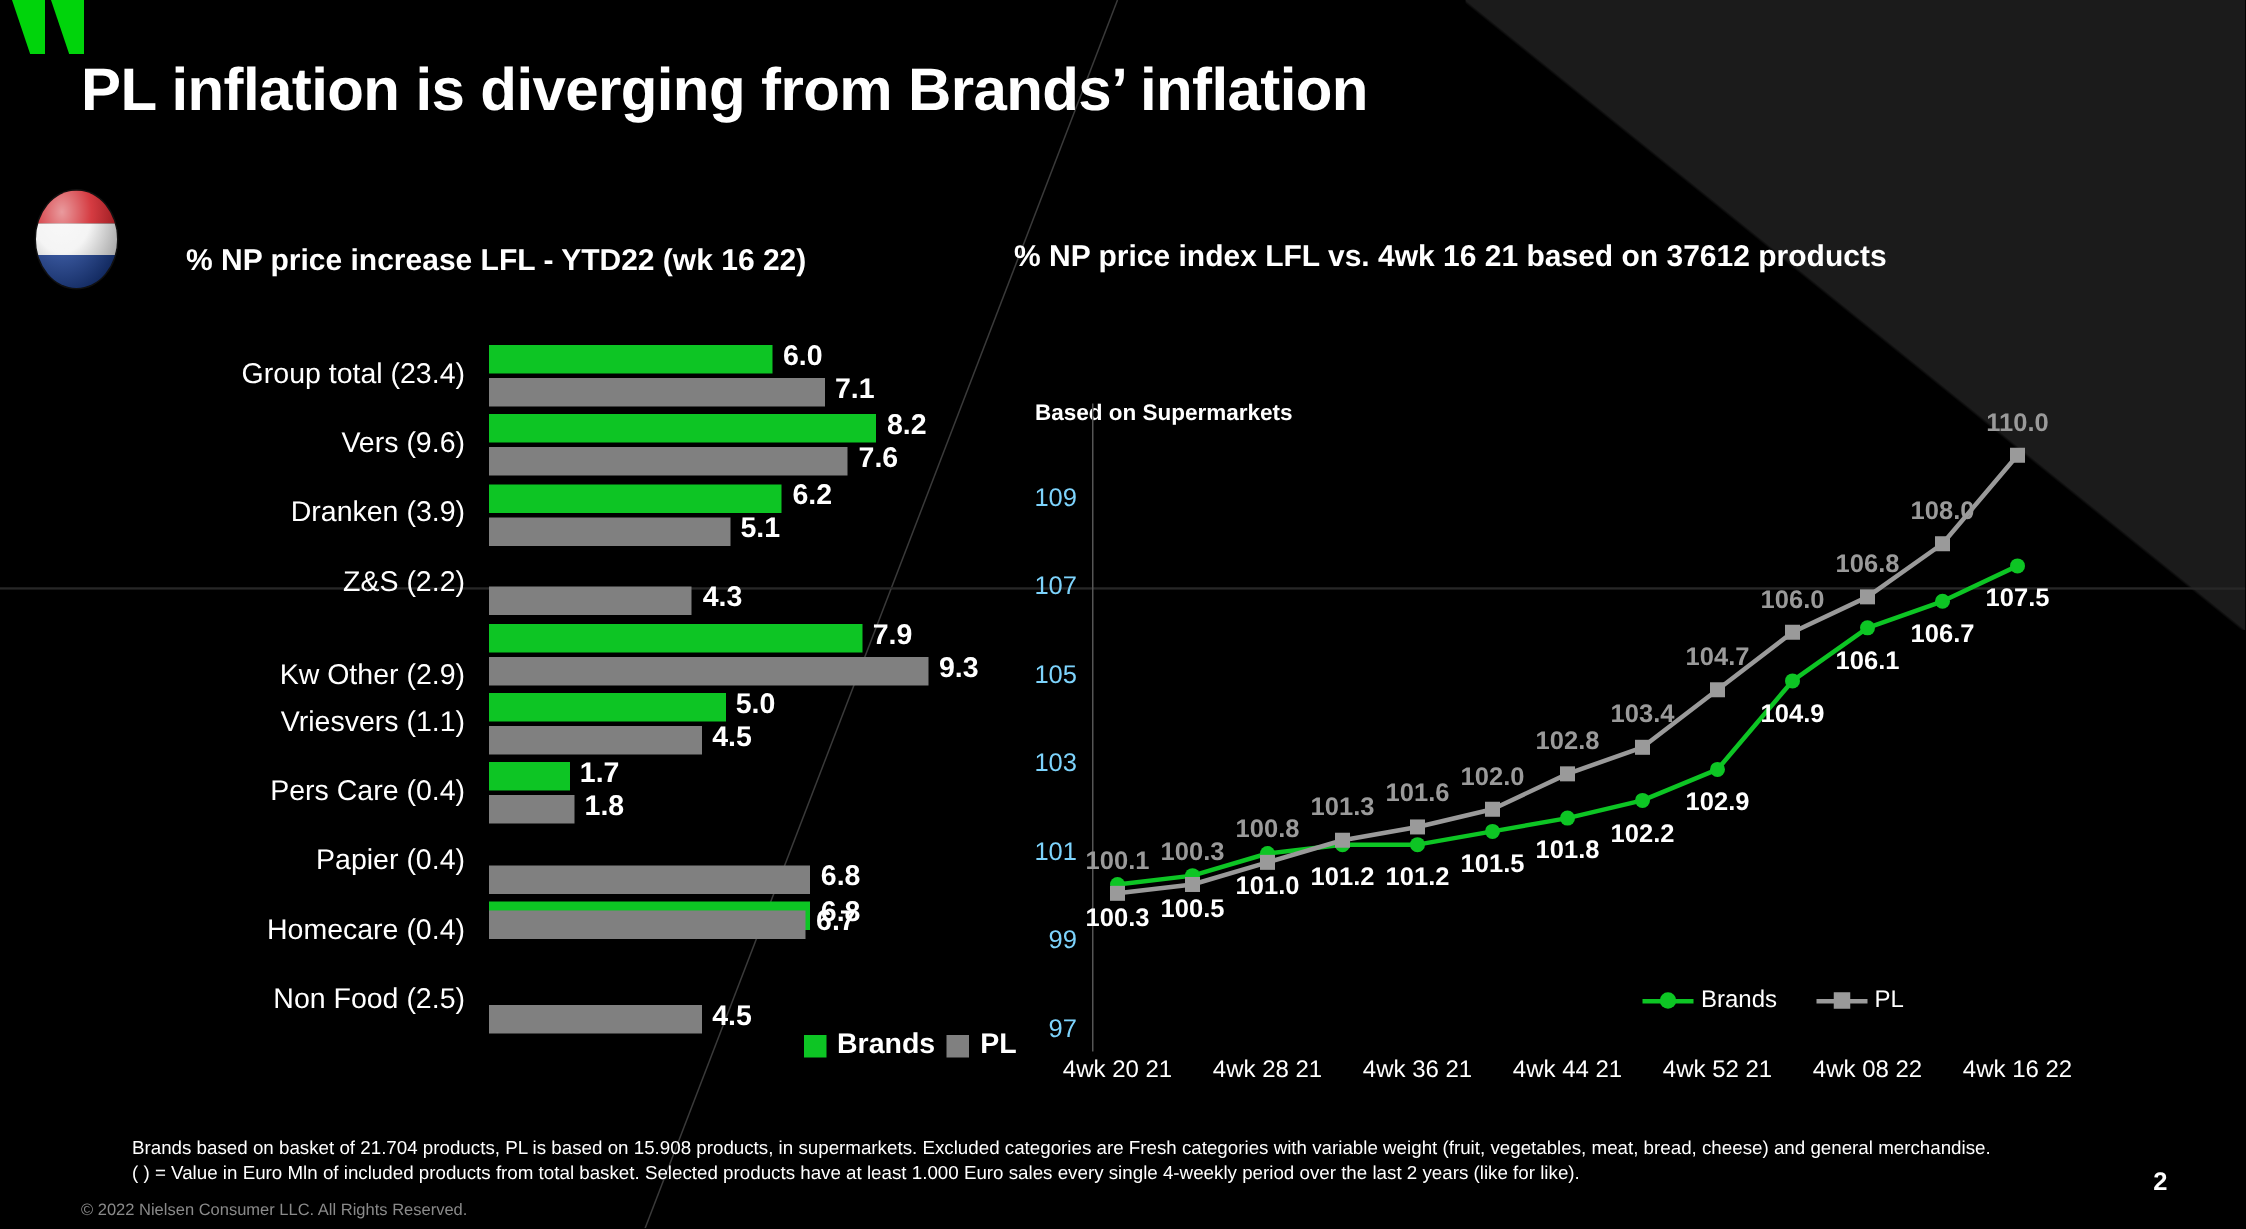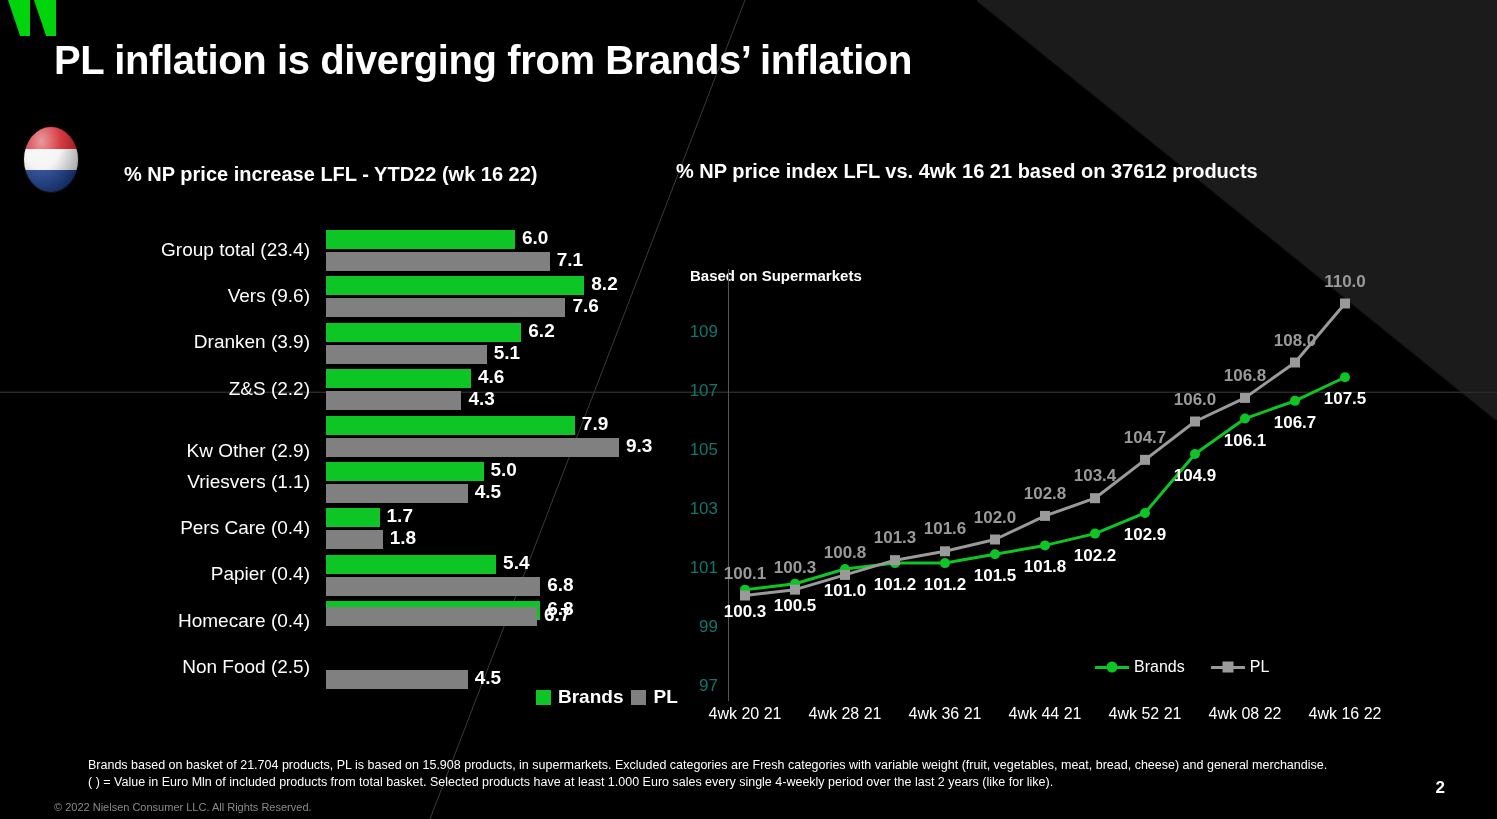--- a/index.html
+++ b/index.html
@@ -118,21 +118,21 @@
   #linechart {
     position: absolute; left: 670px; top: 255px;
     width: 820px; height: 470px;
   }
   .lc-note {
     position: absolute; left: 20px; top: 12px;
     font-size: 15px; font-weight: bold; color: #fff;
   }
   .lc-ytick {
     position: absolute;
-    font-size: 17px; color: #0f766e;
+    font-size: 17px; color: #7dd3fc;
     text-align: right; width: 46px;
   }
   .lc-xtick {
     position: absolute; top: 450px;
     font-size: 16px; color: #fff;
     text-align: center; width: 120px;
   }
   .lc-axis {
     position: absolute; left: 58px; top: 14px;
     width: 1px; height: 432px;
@@ -237,24 +237,20 @@
           <div class="bar-rect brands" style="width: 195.3px;"></div>
           <div class="bar-val" style="left: 202.3px;">6.2</div>
         </div>
         <div class="bar-row" style="top: 22px; width: 360px;">
           <div class="bar-rect pl" style="width: 160.65px;"></div>
           <div class="bar-val" style="left: 167.65px;">5.1</div>
         </div>
       </div>
       <div class="bar-group" style="top: 147.2px; height: 41px;">
         <div class="bar-cat-label" style="top: 8.5px;">Z&amp;S (2.2)</div>
-        <div class="bar-row" style="top: 0px; width: 360px;">
-          <div class="bar-rect brands" style="width: 144.9px;"></div>
-          <div class="bar-val" style="left: 151.9px;">4.6</div>
-        </div>
         <div class="bar-row" style="top: 22px; width: 360px;">
           <div class="bar-rect pl" style="width: 135.45px;"></div>
           <div class="bar-val" style="left: 142.45px;">4.3</div>
         </div>
       </div>
       <div class="bar-group" style="top: 193.6px; height: 41px;">
         <div class="bar-cat-label" style="top: 8.5px; margin-top: 16px;">Kw Other (2.9)</div>
         <div class="bar-row" style="top: 0px; width: 360px;">
           <div class="bar-rect brands" style="width: 248.85px;"></div>
           <div class="bar-val" style="left: 255.85px;">7.9</div>
@@ -281,24 +277,20 @@
           <div class="bar-rect brands" style="width: 53.55px;"></div>
           <div class="bar-val" style="left: 60.55px;">1.7</div>
         </div>
         <div class="bar-row" style="top: 22px; width: 360px;">
           <div class="bar-rect pl" style="width: 56.7px;"></div>
           <div class="bar-val" style="left: 63.7px;">1.8</div>
         </div>
       </div>
       <div class="bar-group" style="top: 332.8px; height: 41px;">
         <div class="bar-cat-label" style="top: 8.5px;">Papier (0.4)</div>
-        <div class="bar-row" style="top: 0px; width: 360px;">
-          <div class="bar-rect brands" style="width: 170.1px;"></div>
-          <div class="bar-val" style="left: 177.1px;">5.4</div>
-        </div>
         <div class="bar-row" style="top: 22px; width: 360px;">
           <div class="bar-rect pl" style="width: 214.2px;"></div>
           <div class="bar-val" style="left: 221.2px;">6.8</div>
         </div>
       </div>
       <div class="bar-group" style="top: 379.2px; height: 41px;">
         <div class="bar-cat-label" style="top: 8.5px;">Homecare (0.4)</div>
         <div class="bar-row" style="top: 0px; width: 360px;">
           <div class="bar-rect brands" style="width: 214.2px;"></div>
           <div class="bar-val" style="left: 221.2px;">6.8</div>

